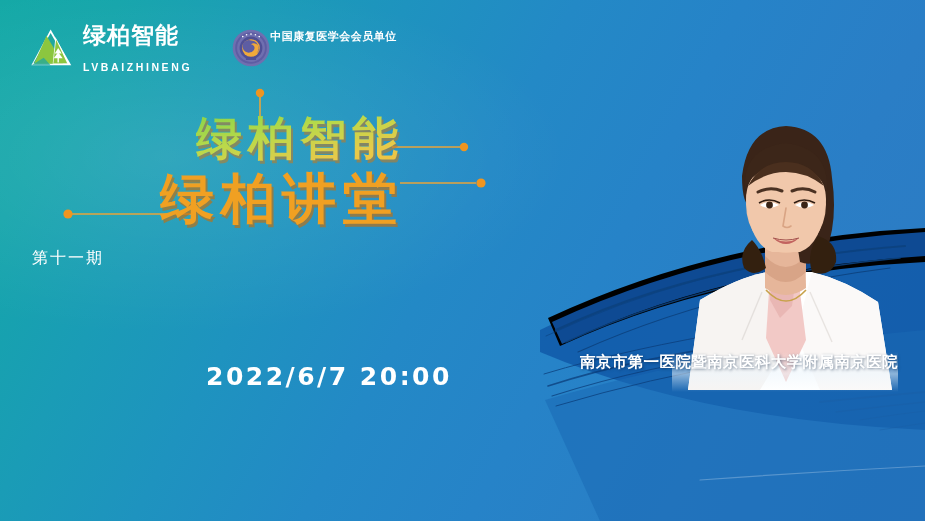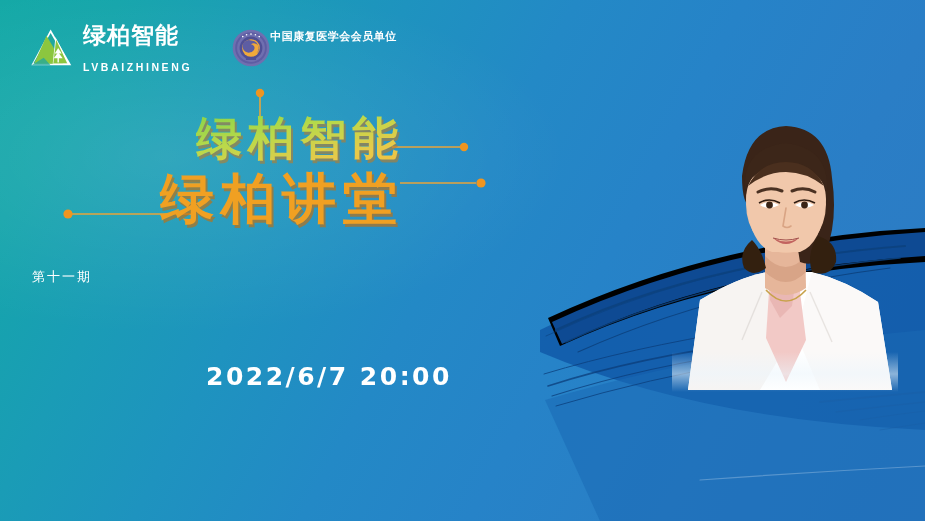--- a/index.html
+++ b/index.html
@@ -76,23 +76,23 @@
     font-family:"DejaVu Sans", sans-serif;
     font-size:54px; font-weight:bold;
     letter-spacing:7px;
     color:#f0a022;
     text-shadow: 2px 3px 0 rgba(196,110,12,.65);
     white-space:nowrap;
   }
 
   
   .episode {
-    position:absolute; left:32px; top:268px;
-    font-family:"DejaVu Sans", sans-serif;
-    font-size:13px; color:#ffffff; letter-spacing:2px;
+    position:absolute; left:32px; top:248px;
+    font-family:"DejaVu Sans", sans-serif;
+    font-size:16px; color:#ffffff; letter-spacing:2px;
   }
 
   
   .topic {
     position:absolute; left:56px; top:297px;
     font-family:"DejaVu Sans", sans-serif;
     font-size:33px; font-weight:bold;
     letter-spacing:1px;
     color:#0b57a8;
     white-space:nowrap;
@@ -302,14 +302,15 @@
       <rect x="672" y="352" width="220" height="40" fill="url(#fadeBottom)" opacity="0"></rect>
     </g>
 
     <rect x="672" y="348" width="226" height="46" fill="#1a63ad" opacity="0"></rect>
   </svg>
 
   <div style="position:absolute;left:672px;top:352px;width:226px;height:40px;
               background:linear-gradient(180deg, rgba(255,255,255,0) 0%, rgba(235,245,252,.55) 55%, rgba(210,232,246,0) 100%);
               pointer-events:none;"></div>
 
+  <div class="speaker-org">南京市第一医院暨南京医科大学附属南京医院</div>
 
 </div>
 
 </body></html>

